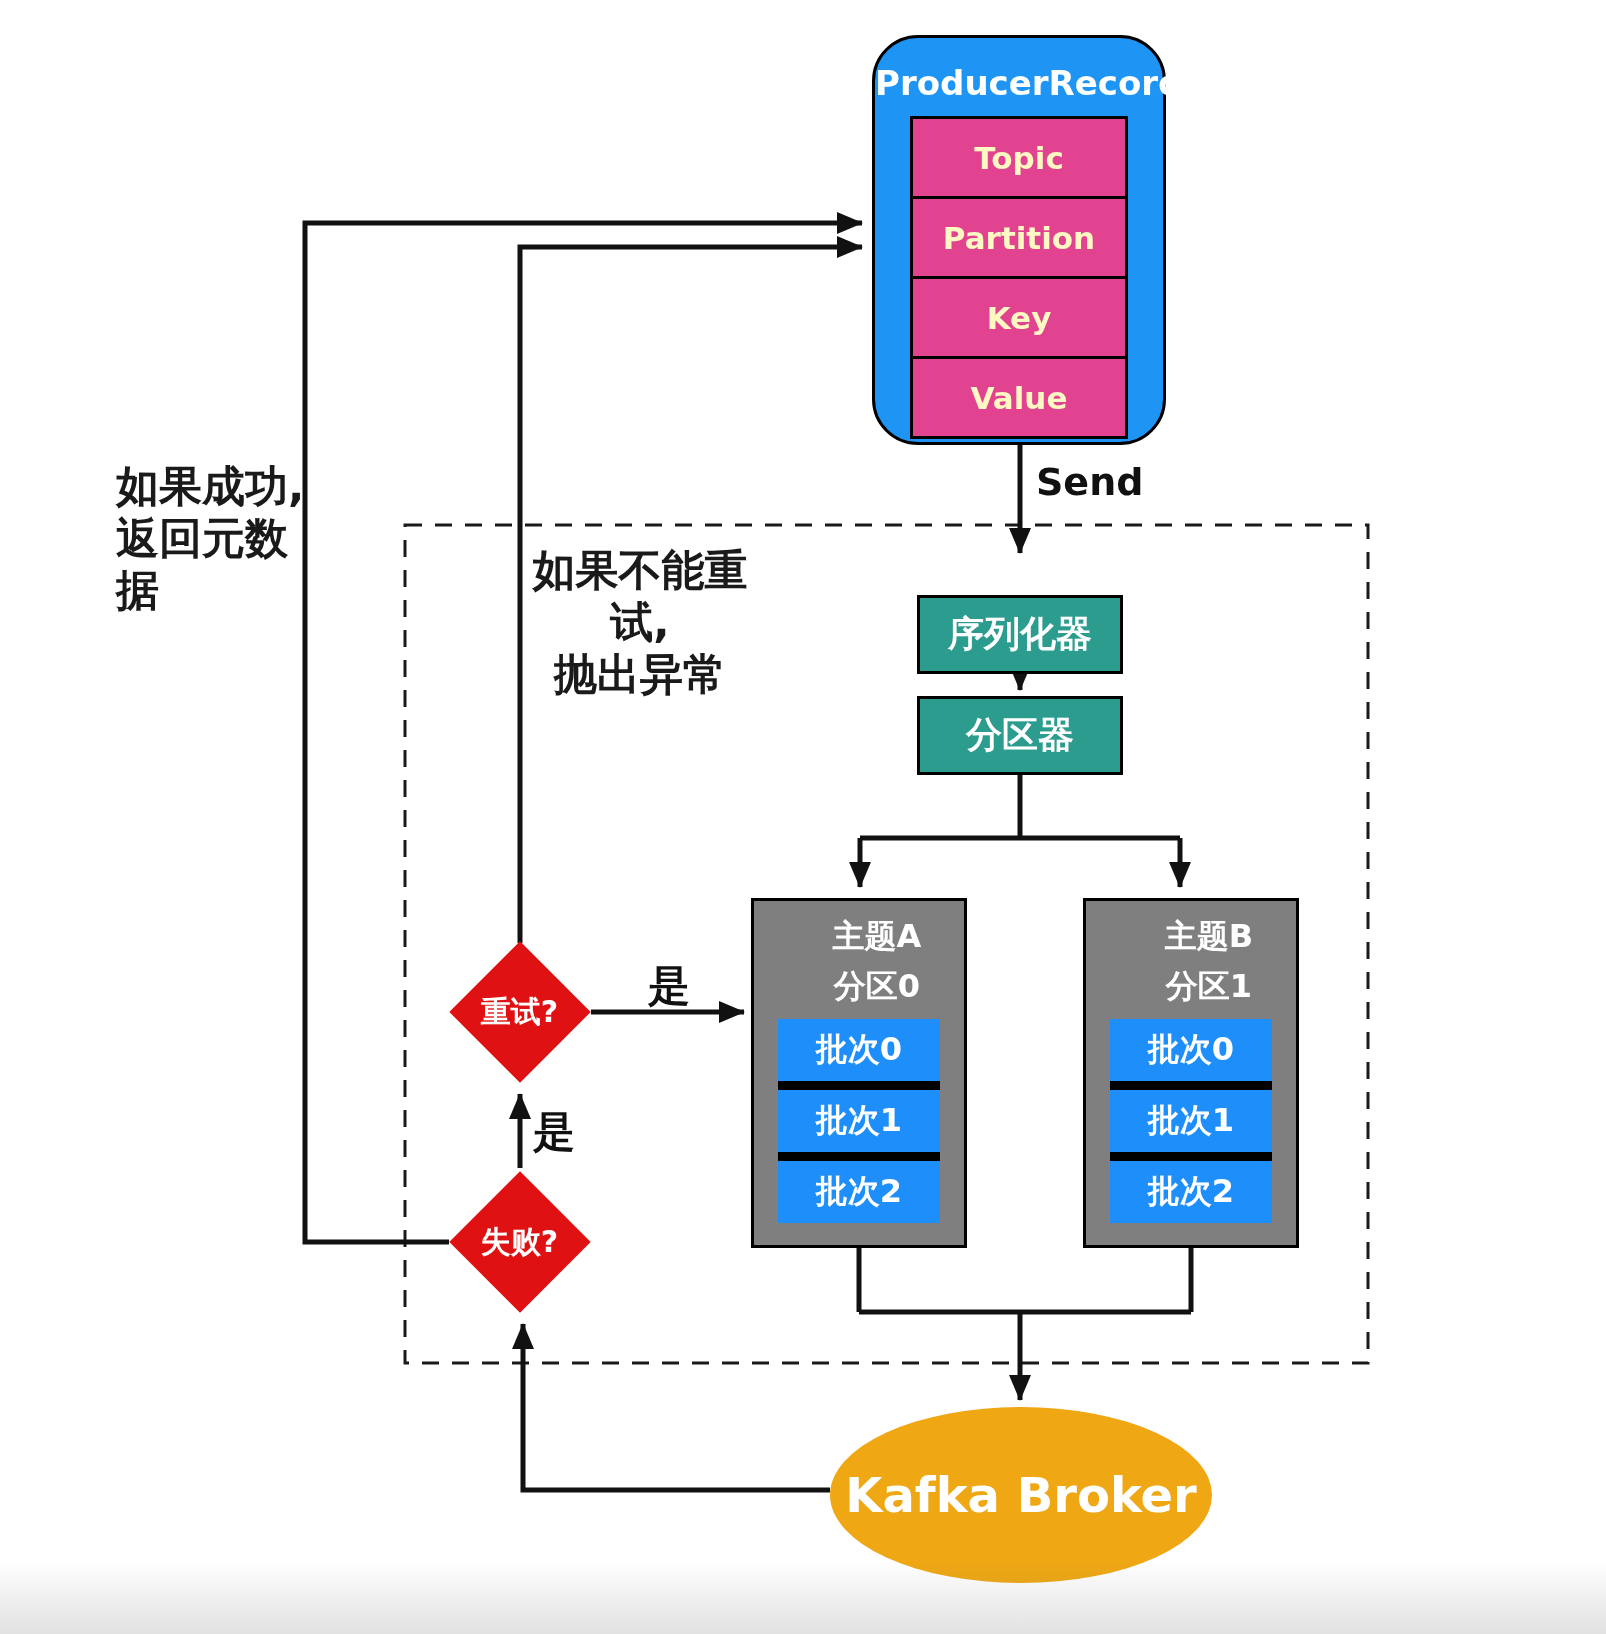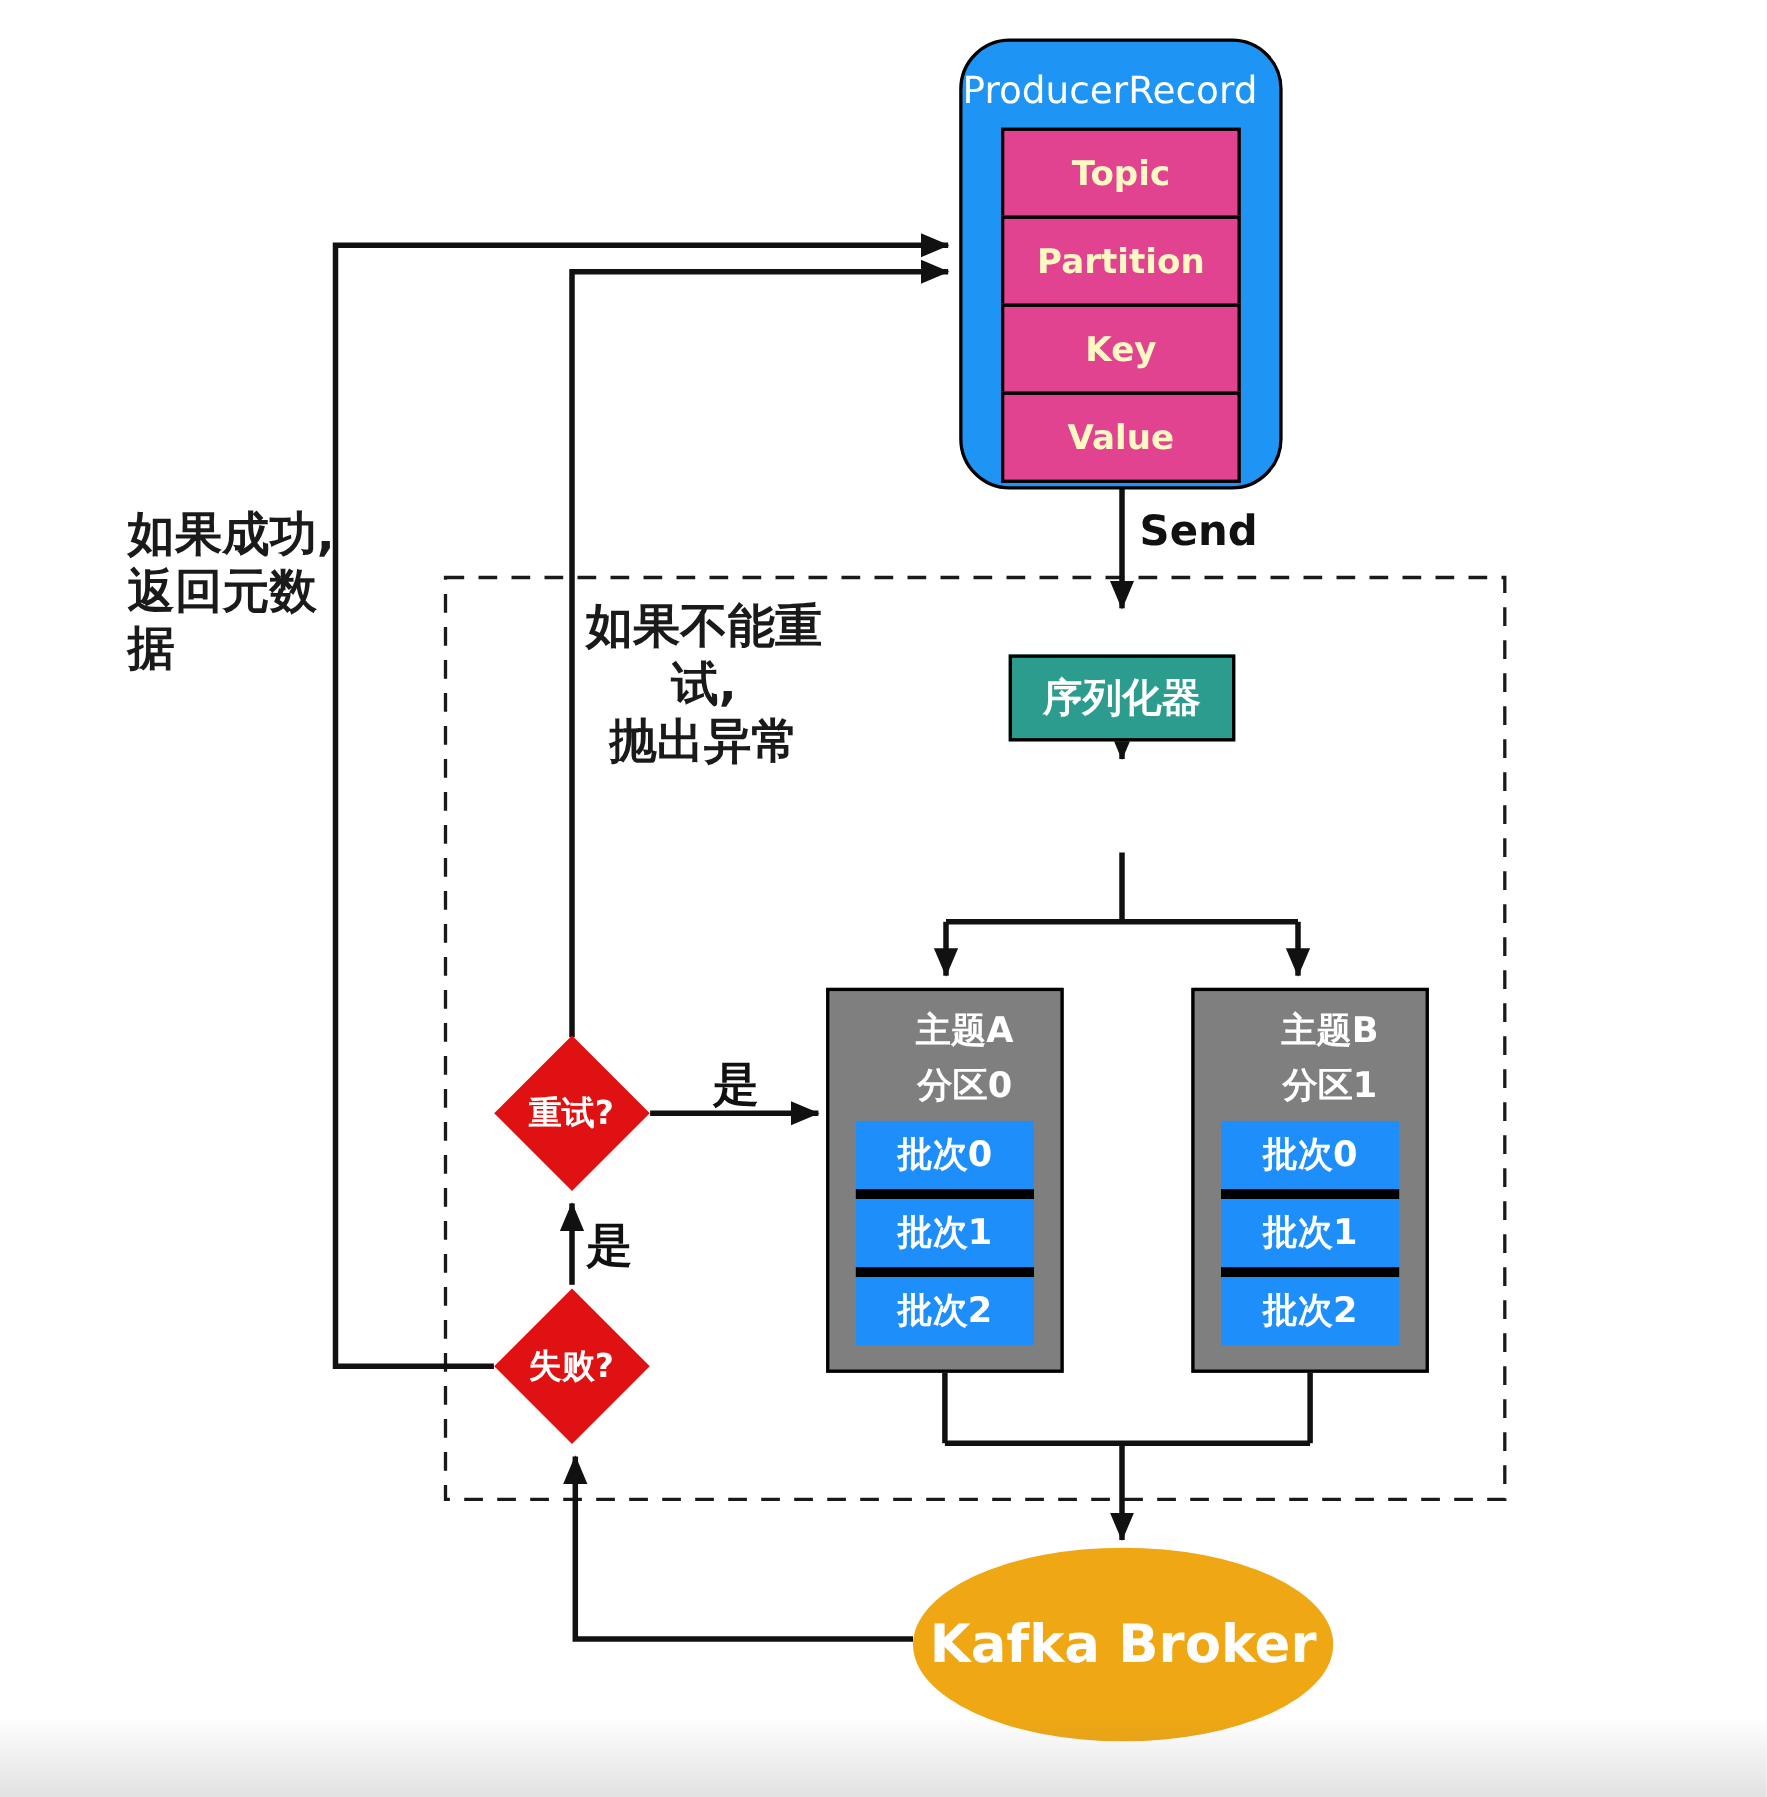--- a/index.html
+++ b/index.html
@@ -5,21 +5,21 @@
   html,body{margin:0;padding:0;background:#ffffff;}
   body{width:1606px;height:1634px;position:relative;overflow:hidden;
        font-family:"DejaVu Sans","Liberation Sans",sans-serif;}
   .stage{position:absolute;left:0;top:0;width:1606px;height:1634px;}
   svg.wires{position:absolute;left:0;top:0;width:1606px;height:1634px;}
   .abs{position:absolute;box-sizing:border-box;}
 
   
   .pr-box{left:872px;top:35px;width:294px;height:410px;background:var(--record-blue);
           border:3.5px solid #000;border-radius:46px;}
-  .pr-title{margin-top:25px;text-align:left;color:#fff;font-weight:normal;
+  .pr-title{margin-top:25px;text-align:left;color:#fff;font-weight:bold;
             font-size:34px;line-height:40px;}
   .pr-fields{width:218px;margin:13px auto 0;}
   .pr-field{height:77px;margin-top:-3px;border:3px solid #000;background:var(--field-pink);
             display:flex;align-items:center;justify-content:center;
             color:#fef9c3;font-weight:bold;font-size:31px;}
   .pr-field:first-child{margin-top:0;}
 
   
   .send-label{left:1036px;top:460px;font-size:38px;font-weight:bold;color:#111;}
   .note{color:#1a1a1a;font-weight:bold;font-size:43px;line-height:52px;}
@@ -114,20 +114,21 @@
   <div class="abs note note-success">
     <div>如果成功,</div>
     <div>返回元数据</div>
   </div>
   <div class="abs note note-noretry">
     <div>如果不能重试,</div>
     <div>抛出异常</div>
   </div>
 
   <div class="abs proc proc-serializer">序列化器</div>
+  <div class="abs proc proc-partitioner">分区器</div>
 
   <div class="abs part-box part-a">
     <div class="part-line">主题A</div>
     <div class="part-line part-line2">分区0</div>
     <div class="batches">
       <div class="batch">批次0</div>
       <div class="batch-sep"></div>
       <div class="batch">批次1</div>
       <div class="batch-sep"></div>
       <div class="batch">批次2</div>

